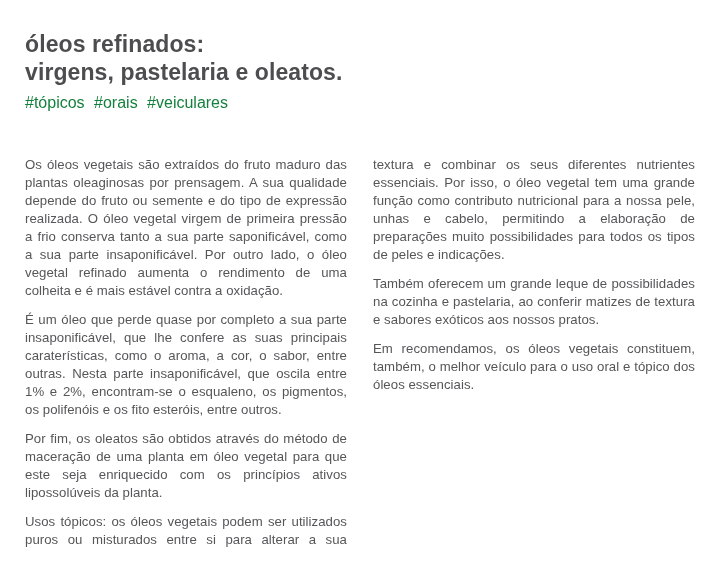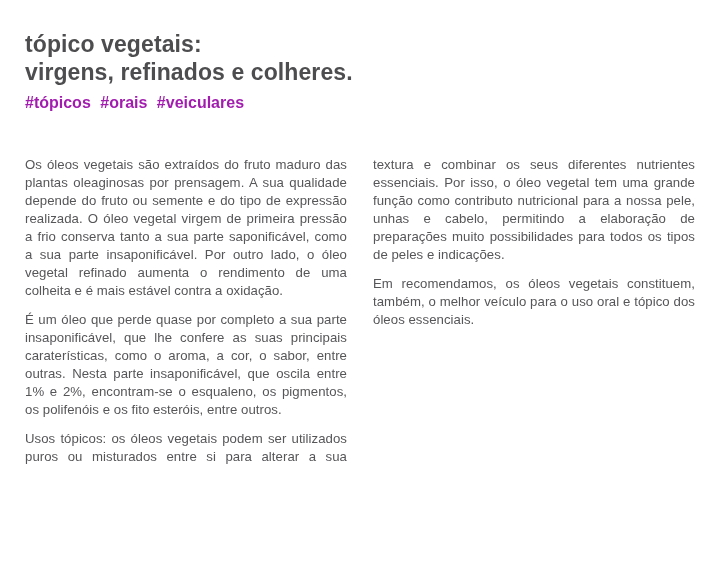--- a/index.html
+++ b/index.html
@@ -23,22 +23,22 @@
     line-height: 28px;
     font-weight: bold;
     color: #4d4d4f;
     letter-spacing: 0.1px;
   }
   .title span { display: block; }
   .hashtags {
     margin: 7px 0 0 0;
     font-size: 16px;
     line-height: 20px;
-    font-weight: bold;
-    color: #a21caf;
+    font-weight: normal;
+    color: #15803d;
   }
   .hashtags span { margin-right: 5px; }
   .columns {
     display: flex;
     gap: 26px;
     margin-top: 43px;
   }
   .col {
     flex: 1 1 0;
     min-width: 0;
@@ -55,35 +55,37 @@
     text-align-last: justify;
   }
 </style>
 </head>
 <body>
 
 <div class="page">
 
   <header>
     <h1 class="title">
-      <span>tópico vegetais:</span>
-      <span>virgens, refinados e colheres.</span>
+      <span>óleos refinados:</span>
+      <span>virgens, pastelaria e oleatos.</span>
     </h1>
     <p class="hashtags">
       <span>#tópicos</span>
       <span>#orais</span>
       <span>#veiculares</span>
     </p>
   </header>
 
   <main class="columns">
     <div class="col">
       <p>Os óleos vegetais são extraídos do fruto maduro das plantas oleaginosas por prensagem. A sua qualidade depende do fruto ou semente e do tipo de expressão realizada. O óleo vegetal virgem de primeira pressão a frio conserva tanto a sua parte saponificável, como a sua parte insaponificável. Por outro lado, o óleo vegetal refinado aumenta o rendimento de uma colheita e é mais estável contra a oxidação.</p>
       <p>É um óleo que perde quase por completo a sua parte insaponificável, que lhe confere as suas principais caraterísticas, como o aroma, a cor, o sabor, entre outras. Nesta parte insaponificável, que oscila entre 1% e 2%, encontram-se o esqualeno, os pigmentos, os polifenóis e os fito esteróis, entre outros.</p>
+      <p>Por fim, os oleatos são obtidos através do método de maceração de uma planta em óleo vegetal para que este seja enriquecido com os princípios ativos lipossolúveis da planta.</p>
       <p class="continues">Usos tópicos: os óleos vegetais podem ser utilizados puros ou misturados entre si para alterar a sua</p>
     </div>
     <div class="col">
       <p>textura e combinar os seus diferentes nutrientes essenciais. Por isso, o óleo vegetal tem uma grande função como contributo nutricional para a nossa pele, unhas e cabelo, permitindo a elaboração de preparações muito possibilidades para todos os tipos de peles e indicações.</p>
+      <p>Também oferecem um grande leque de possibilidades na cozinha e pastelaria, ao conferir matizes de textura e sabores exóticos aos nossos pratos.</p>
       <p>Em recomendamos, os óleos vegetais constituem, também, o melhor veículo para o uso oral e tópico dos óleos essenciais.</p>
     </div>
   </main>
 
 </div>
 
 </body></html>

